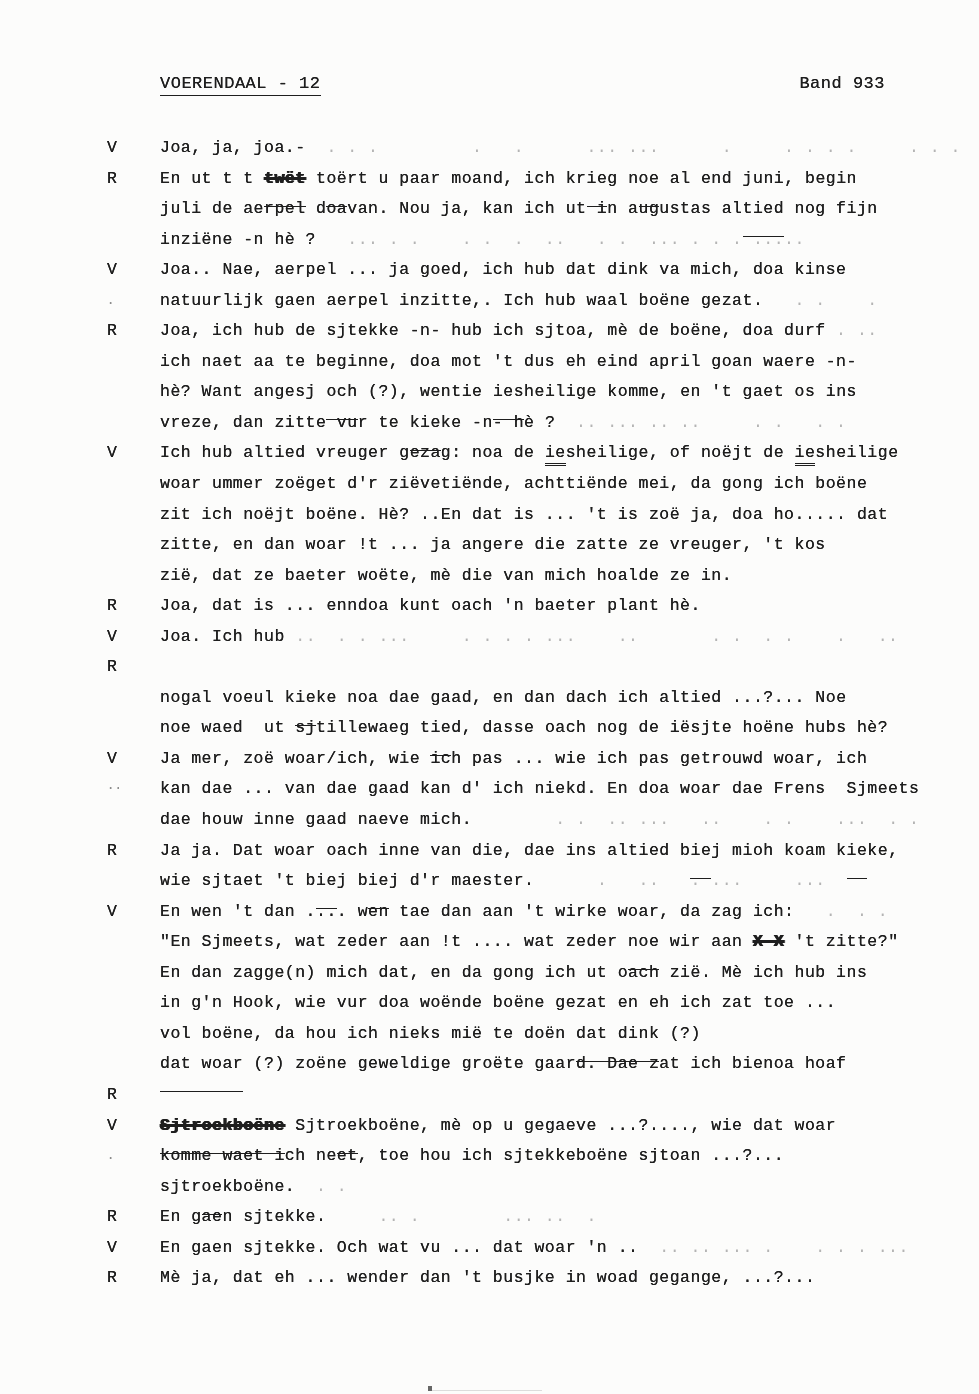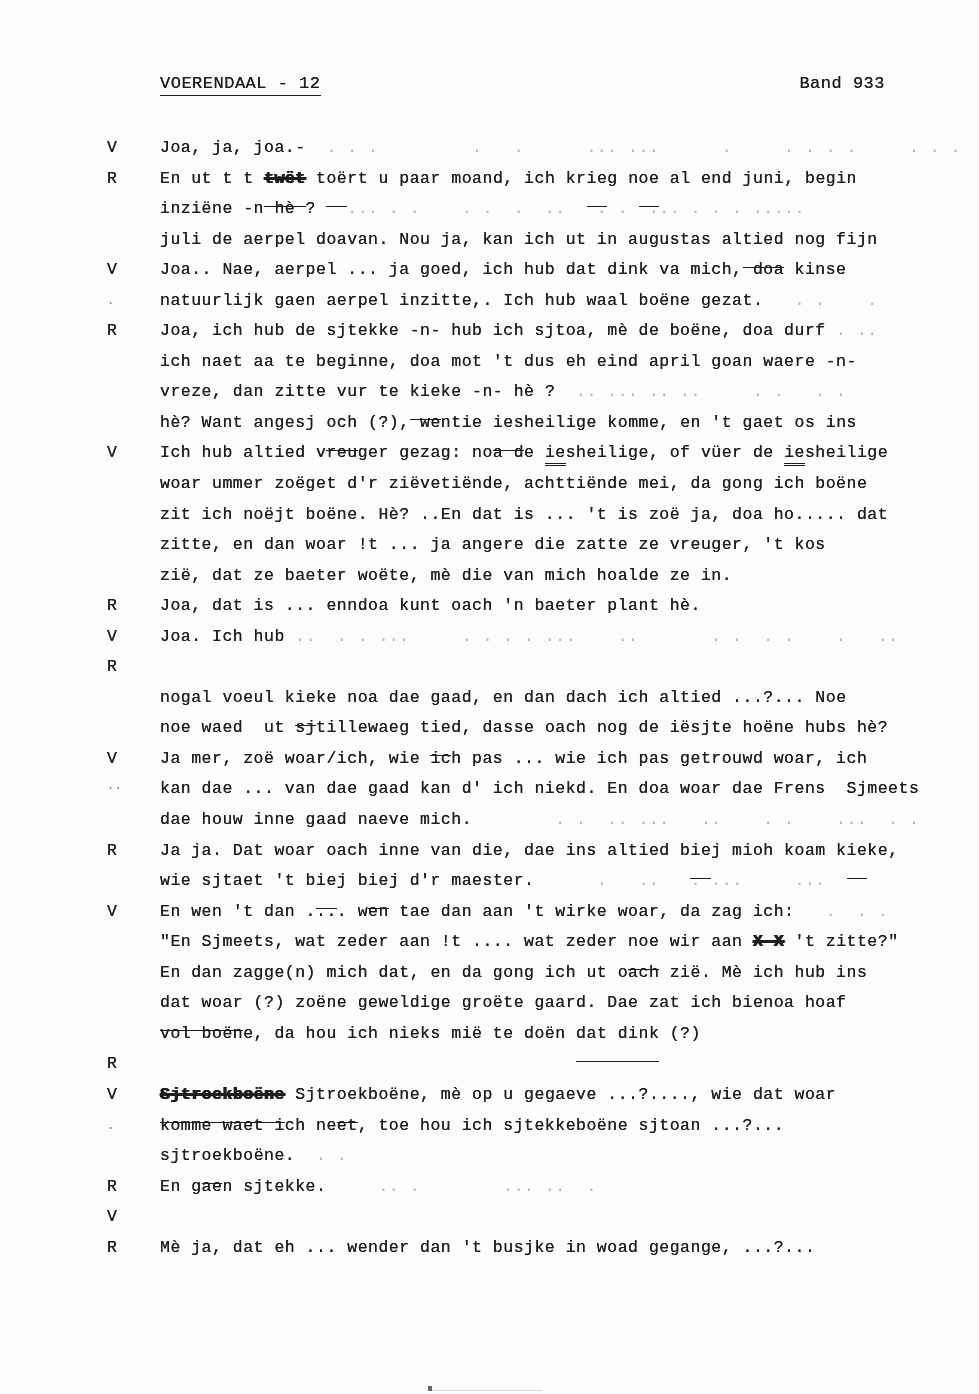--- a/index.html
+++ b/index.html
@@ -86,51 +86,52 @@
 <body>
 
 <div class="page">
   <div class="header-row">
     <span class="title">VOERENDAAL - 12</span>
     <span>Band 933</span>
   </div>
   <div class="transcript">
       <div class="line"><span class="speaker">V</span><span><span>Joa, ja, joa.-</span><span class="faint">  . . .         .   .      ... ...      .     . . . .     . . .</span></span></div>
       <div class="line"><span class="speaker">R</span><span><span>En ut t t </span><span class="strike u">twët</span><span> t</span><span class="u">oë</span><span>rt u paar moand, ich kr</span><span class="u">ie</span><span>g n</span><span class="u">oe</span><span> al end juni, begin</span></span></div>
+      <div class="line"><span class="speaker gutter-dot"></span><span><span>juli de aerpel doavan. Nou ja, kan ich ut in augustas al</span><span class="u">tied</span><span> nog fijn</span></span></div>
       <div class="line"><span class="speaker gutter-dot"></span><span><span>inziëne -n hè ?</span><span class="faint">   ... . .    . .  .  ..   . .  ... . . . .....</span></span></div>
-      <div class="line"><span class="speaker gutter-dot"></span><span><span>juli de aerpel doavan. Nou ja, kan ich ut in augustas al</span><span class="u">tied</span><span> nog fijn</span></span></div>
       <div class="line"><span class="speaker">V</span><span><span>Joa.. Nae, aerpel ... ja goed, ich hub dat dink va mich, doa kinse</span></span></div>
       <div class="line"><span class="speaker gutter-dot">.</span><span><span>natuurlijk gaen aerpel inzitte,. Ich hub waal boëne gezat.</span><span class="faint">   . .    .</span></span></div>
       <div class="line"><span class="speaker">R</span><span><span>Joa, ich hub de sjtekke -n- hub ich sjtoa, mè de boëne, doa durf</span><span class="faint"> . ..</span></span></div>
       <div class="line"><span class="speaker gutter-dot"></span><span><span>ich naet aa te beginne, doa mot 't dus eh eind april goan waere -n-</span></span></div>
+      <div class="line"><span class="speaker gutter-dot"></span><span><span>hè? Want angesj </span><span class="u">och</span><span> (?), wentie </span><span class="u">ies</span><span>heilige komme, en 't gaet os ins</span></span></div>
       <div class="line"><span class="speaker gutter-dot"></span><span><span>vreze, dan zitte vur te </span><span class="u">kie</span><span>ke -n- hè ?</span><span class="faint">  .. ... .. ..     . .   . .</span></span></div>
-      <div class="line"><span class="speaker gutter-dot"></span><span><span>hè? Want angesj </span><span class="u">och</span><span> (?), wentie </span><span class="u">ies</span><span>heilige komme, en 't gaet os ins</span></span></div>
-      <div class="line"><span class="speaker">V</span><span><span>Ich hub altied vreuger gezag: noa de </span><span class="uu">ie</span><span>sheilige, of vüer de </span><span class="uu">ie</span><span>sheilige</span></span></div>
+      <div class="line"><span class="speaker">V</span><span><span>Ich hub altied vreuger gezag: noa de </span><span class="uu">ie</span><span>sheilige, of noëjt de </span><span class="uu">ie</span><span>sheilige</span></span></div>
       <div class="line"><span class="speaker gutter-dot"></span><span><span>woar ummer zoëget d'r ziëvetiënde, achttiënde mei, da gong ich boëne</span></span></div>
       <div class="line"><span class="speaker gutter-dot"></span><span><span>zit ich noëjt boëne. Hè? ..En dat is ... 't is zoë ja, doa ho..... dat</span></span></div>
       <div class="line"><span class="speaker gutter-dot"></span><span><span>zitte, en dan woar !t ... ja angere die zatte ze vreuger, 't kos</span></span></div>
       <div class="line"><span class="speaker gutter-dot"></span><span><span>zië, dat ze baeter woëte, mè die van mich hoalde ze in.</span></span></div>
       <div class="line"><span class="speaker">R</span><span><span>Joa, dat is ... enndoa kunt oach 'n baeter plant hè.</span></span></div>
       <div class="line"><span class="speaker">V</span><span><span>Joa. Ich hub</span><span class="faint"> ..  . . ...     . . . . ...    ..       . .  . .    .   ..</span></span></div>
       <div class="line"><span class="speaker">R</span></div>
       <div class="line"><span class="speaker gutter-dot"></span><span><span>nogal voeul k</span><span class="u">ie</span><span>ke noa dae gaad, en dan dach ich altied ...?... Noe</span></span></div>
       <div class="line"><span class="speaker gutter-dot"></span><span><span>noe waed  ut sjtillewaeg t</span><span class="u">ie</span><span>d, dasse oach nog de iësjte hoëne hubs hè?</span></span></div>
       <div class="line"><span class="speaker">V</span><span><span>Ja mer, zoë woar/ich, wie ich pas ... wie ich pas getrouwd woar, ich</span></span></div>
       <div class="line"><span class="speaker gutter-dot">··</span><span><span>kan dae ... van dae gaad kan d' ich niekd. En doa woar dae Frens  Sjmeets</span></span></div>
       <div class="line"><span class="speaker gutter-dot"></span><span><span>dae houw inne gaad naeve mich.</span><span class="faint">        . .  .. ...   ..    . .    ...  . .</span></span></div>
       <div class="line"><span class="speaker">R</span><span><span>Ja ja. Dat woar oach inne van die, dae ins altied b</span><span class="u">ie</span><span>j mioh koam k</span><span class="u">ie</span><span>ke,</span></span></div>
       <div class="line"><span class="speaker gutter-dot"></span><span><span>wie sjtaet 't b</span><span class="u">ie</span><span>j b</span><span class="u">ie</span><span>j d'r maester.</span><span class="faint">      .   ..   . ...     ...</span></span></div>
       <div class="line"><span class="speaker">V</span><span><span>En wen 't dan .... wen tae dan aan 't wirke woar, da zag ich:</span><span class="faint">   .  . .</span></span></div>
       <div class="line"><span class="speaker gutter-dot"></span><span><span>"En Sjmeets, wat zeder aan !t .... wat zeder </span><span class="u">noe</span><span> wir aan </span><span class="strike">X X</span><span> 't zitte?"</span></span></div>
       <div class="line"><span class="speaker gutter-dot"></span><span><span>En dan zagge(n) mich dat, en da gong ich ut oach zië. Mè ich hub ins</span></span></div>
+      <div class="line"><span class="speaker gutter-dot"></span><span><span>in g'n Hook, wie vur doa woënde boëne gezat en eh ich zat toe ...</span></span></div>
+      <div class="line"><span class="speaker gutter-dot"></span><span><span>vol boëne, da hou ich nieks mië te doën </span><span class="u">dat dink</span><span> (?)</span></span></div>
       <div class="line"><span class="speaker gutter-dot"></span><span><span class="u">dat woar</span><span> (?) zoëne geweldige groëte gaard. Dae zat ich bienoa hoaf</span></span></div>
-      <div class="line"><span class="speaker gutter-dot"></span><span><span>vol boëne, da hou ich nieks mië te doën </span><span class="u">dat dink</span><span> (?)</span></span></div>
       <div class="line"><span class="speaker">R</span></div>
       <div class="line"><span class="speaker">V</span><span><span class="strike u">Sjtroekboëne</span><span> Sjtr</span><span class="u">oe</span><span>kboëne, mè op u gegaeve ...?...., wie dat woar</span></span></div>
       <div class="line"><span class="speaker gutter-dot">.</span><span><span>komme waet ich neet, toe hou ich sjtekkeboëne sjtoan ...?...</span></span></div>
       <div class="line"><span class="speaker gutter-dot"></span><span><span>sjtr</span><span class="u">oe</span><span>kboëne.</span><span class="faint">  . .</span></span></div>
       <div class="line"><span class="speaker">R</span><span><span>En gaen sjtekke.</span><span class="faint">     .. .        ... ..  .</span></span></div>
-      <div class="line"><span class="speaker">V</span></div>
+      <div class="line"><span class="speaker">V</span><span><span>En gaen sjtekke. Och wat vu ... dat woar 'n ..</span><span class="faint">  .. .. ... .    . . . ...</span></span></div>
       <div class="line"><span class="speaker">R</span><span><span>Mè ja, dat eh ... wender dan 't busjke in woad gegange, ...?...</span></span></div>
     </div>
   <div class="speck"></div>
   <div class="bottom-mark"></div>
 </div>
 
 </body></html>

